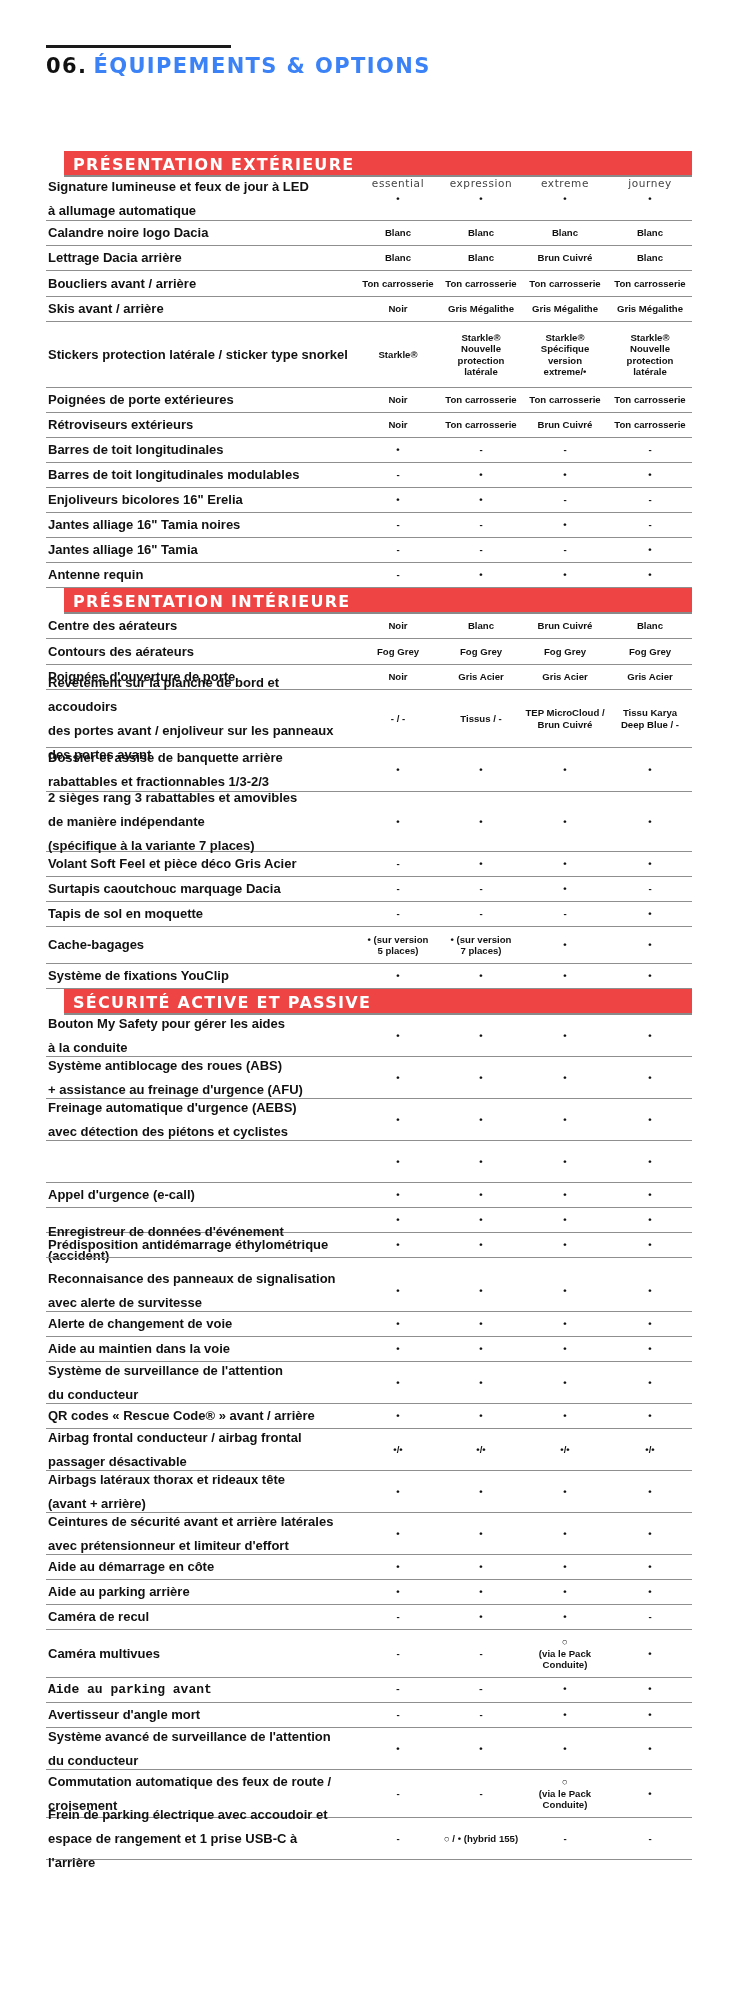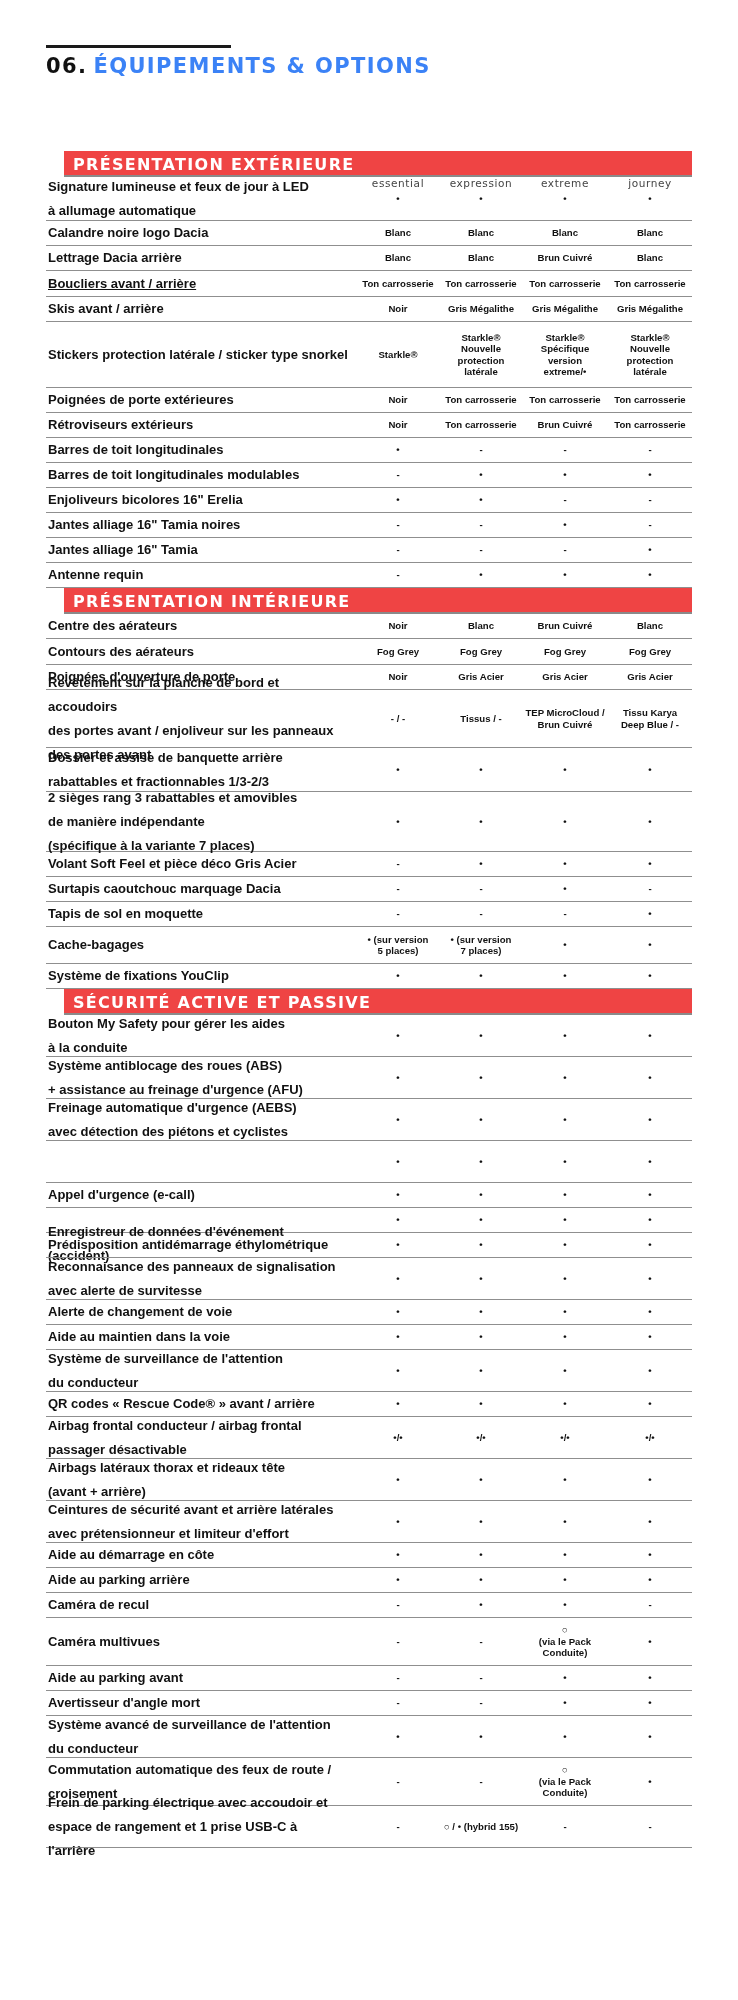--- a/index.html
+++ b/index.html
@@ -59,21 +59,21 @@
         <div class="cell c3">Blanc</div>
       </div>
       <div class="row" style="height: 25px;">
         <div class="label" style="white-space: pre-line;">Lettrage Dacia arrière</div>
         <div class="cell c0">Blanc</div>
         <div class="cell c1">Blanc</div>
         <div class="cell c2">Brun Cuivré</div>
         <div class="cell c3">Blanc</div>
       </div>
       <div class="row" style="height: 26px;">
-        <div class="label" style="white-space: pre-line; text-decoration: underline;">Boucliers avant / arrière</div>
+        <div class="label" style="white-space: pre-line;">Boucliers avant / arrière</div>
         <div class="cell c0">Ton carrosserie</div>
         <div class="cell c1">Ton carrosserie</div>
         <div class="cell c2">Ton carrosserie</div>
         <div class="cell c3">Ton carrosserie</div>
       </div>
       <div class="row" style="height: 25px;">
         <div class="label" style="white-space: pre-line;">Skis avant / arrière</div>
         <div class="cell c0">Noir</div>
         <div class="cell c1">Gris Mégalithe</div>
         <div class="cell c2">Gris Mégalithe</div>
@@ -283,21 +283,21 @@
         <div class="cell c2 dot">•</div>
         <div class="cell c3 dot">•</div>
       </div>
       <div class="row" style="height: 25px;">
         <div class="label" style="white-space: pre-line;">Prédisposition antidémarrage éthylométrique</div>
         <div class="cell c0 dot">•</div>
         <div class="cell c1 dot">•</div>
         <div class="cell c2 dot">•</div>
         <div class="cell c3 dot">•</div>
       </div>
-      <div class="row" style="height: 42px;">
+      <div class="row" style="height: 42px; margin-top: 12px;">
         <div class="label" style="white-space: pre-line;">Reconnaisance des panneaux de signalisation
 avec alerte de survitesse</div>
         <div class="cell c0 dot">•</div>
         <div class="cell c1 dot">•</div>
         <div class="cell c2 dot">•</div>
         <div class="cell c3 dot">•</div>
       </div>
       <div class="row" style="height: 25px;">
         <div class="label" style="white-space: pre-line;">Alerte de changement de voie</div>
         <div class="cell c0 dot">•</div>
@@ -374,21 +374,21 @@
       </div>
       <div class="row" style="height: 48px;">
         <div class="label" style="white-space: pre-line;">Caméra multivues</div>
         <div class="cell c0 dot">-</div>
         <div class="cell c1 dot">-</div>
         <div class="cell c2">○
 (via le Pack
 Conduite)</div>
         <div class="cell c3 dot">•</div>
       </div>
-      <div class="row" style="height: 25px;">
+      <div class="row" style="height: 25px; font-family: Liberation Mono, monospace;">
         <div class="label" style="white-space: pre-line;">Aide au parking avant</div>
         <div class="cell c0 dot">-</div>
         <div class="cell c1 dot">-</div>
         <div class="cell c2 dot">•</div>
         <div class="cell c3 dot">•</div>
       </div>
       <div class="row" style="height: 25px;">
         <div class="label" style="white-space: pre-line;">Avertisseur d'angle mort</div>
         <div class="cell c0 dot">-</div>
         <div class="cell c1 dot">-</div>

